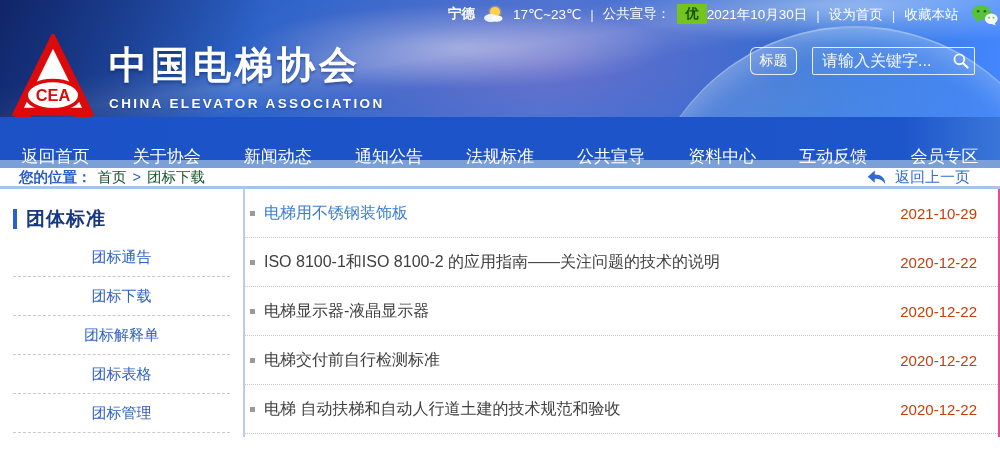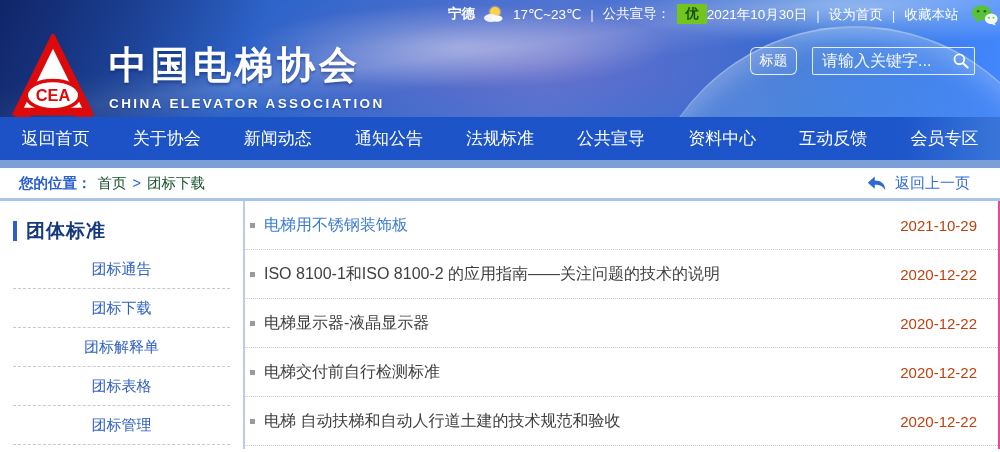--- a/index.html
+++ b/index.html
@@ -47,25 +47,25 @@
     border:1px solid rgba(255,255,255,.85); border-radius:2px; background:rgba(255,255,255,.05); }
   .search-wrap input { flex:1; min-width:0; background:transparent; border:none; outline:none;
     color:#fff; font-size:16px; padding:0 0 0 9px; font-family:inherit; }
   .search-wrap input::placeholder { color:rgba(255,255,255,.95); }
   .search-btn { width:26px; height:26px; border:none; background:transparent; cursor:pointer;
     display:flex; align-items:center; justify-content:center; }
 
   
   .nav { display:flex; height:43px; background:linear-gradient(90deg,#1c52c6 0%, #1d55ca 90%, #3a76d9 100%); }
   .nav a { flex:1; text-align:center; line-height:43px; color:#fff; font-size:17px;
-    text-decoration:none; cursor:pointer; }
+    text-decoration:none; cursor:pointer;margin-top:18px; }
   .nav-strip { height:8px; background:#7ba0d8; }
 
   
-  .breadcrumb { height:33px; display:flex; align-items:center; justify-content:space-between;
+  .breadcrumb { height:21px; display:flex; align-items:center; justify-content:space-between;
     padding:0 30px 0 19px; background:#fff; border-bottom:3px solid #a9c4e6; }
   .crumbs { font-size:14.5px; color:#2f66cf; display:flex; align-items:center; gap:6px; }
   .crumbs .prefix { font-weight:bold; color:#2a5fd0; }
   .crumbs a { color:#14532d; text-decoration:none; cursor:pointer; }
   .back-link { display:flex; align-items:center; gap:8px; font-size:15px; color:#2f6cd6;
     text-decoration:none; cursor:pointer; }
   .back-link svg { width:21px; height:21px; }
 
   
   .content { display:flex; height:248px; }

